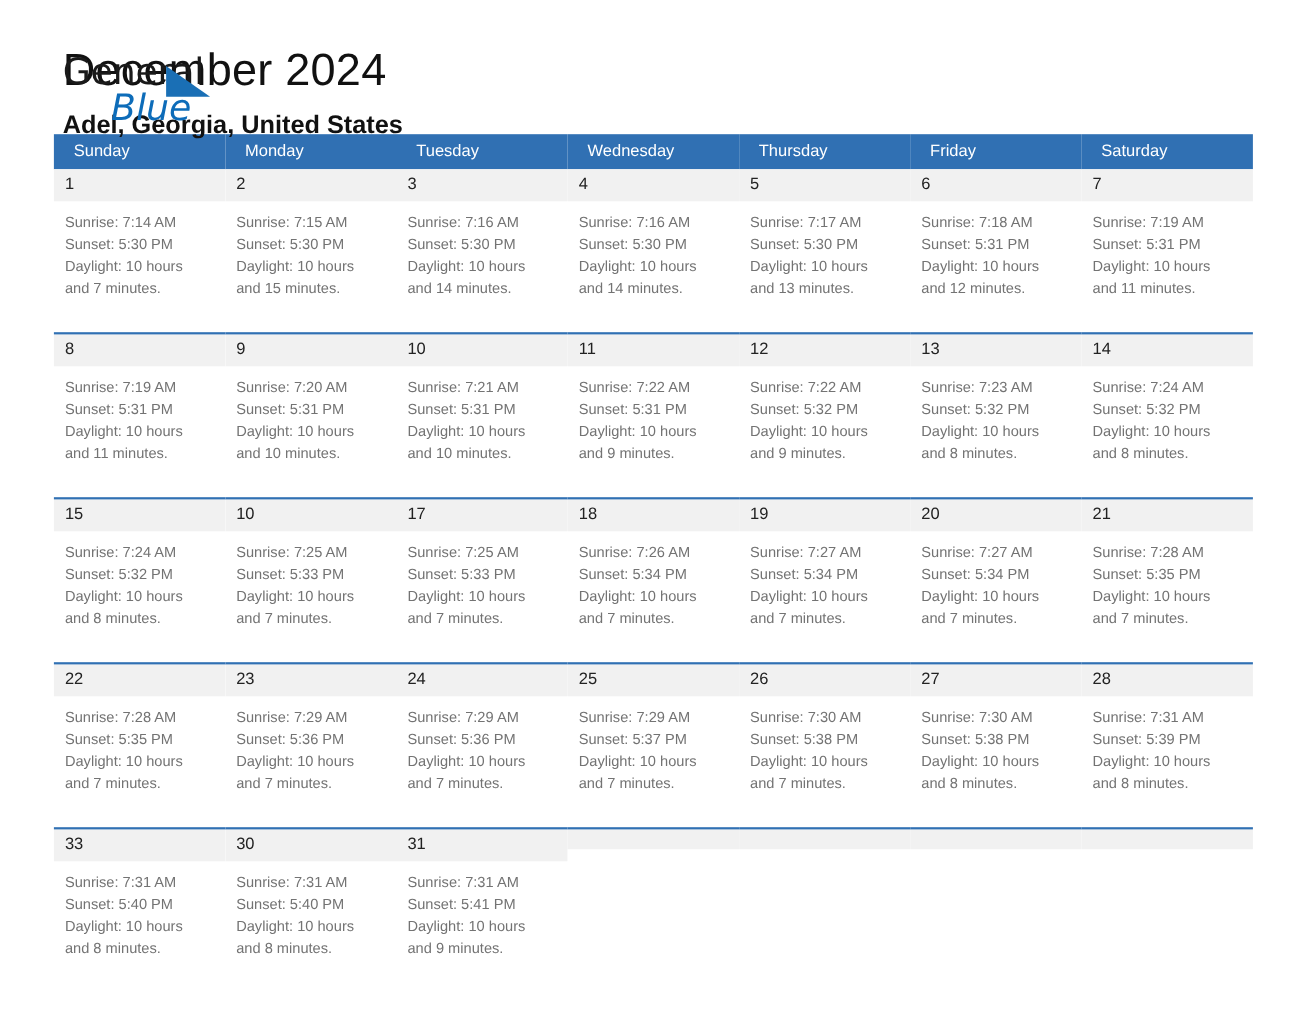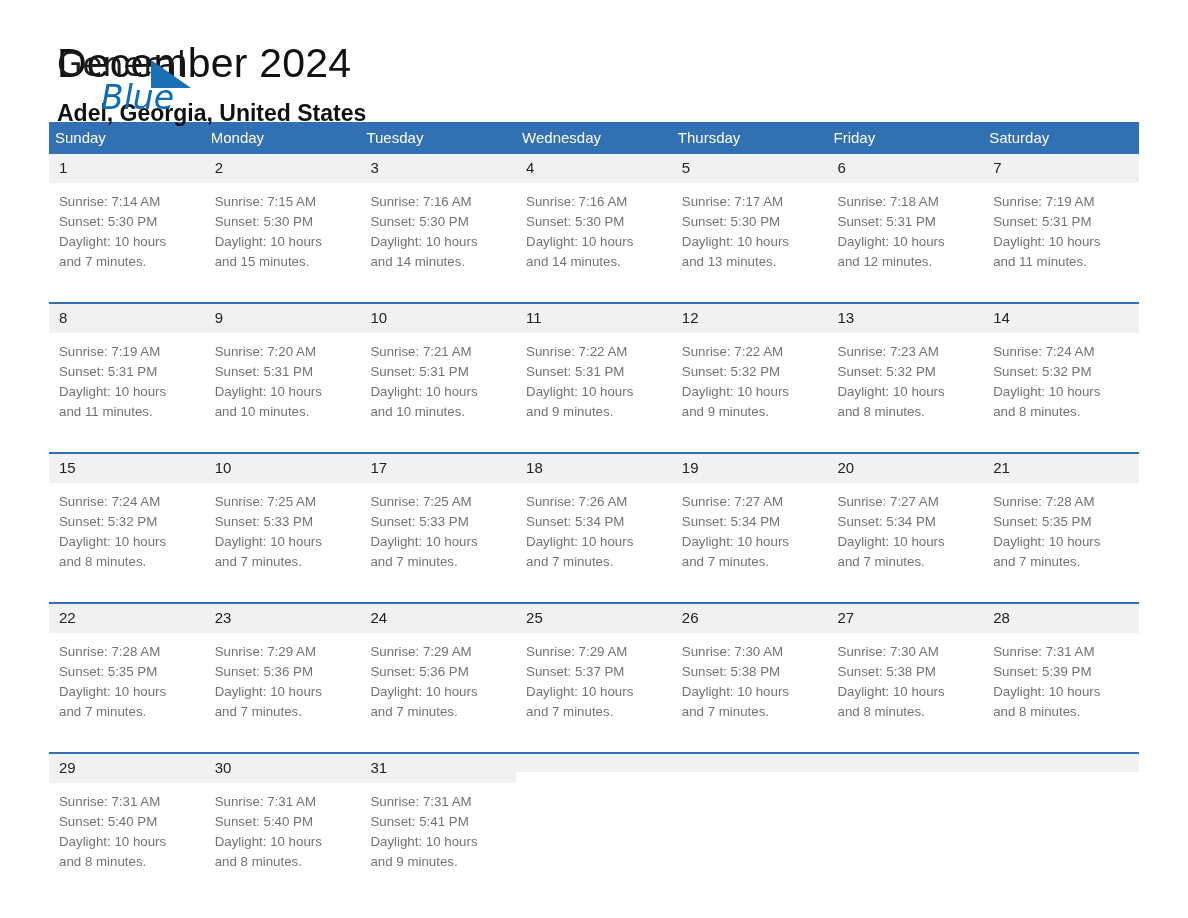--- a/index.html
+++ b/index.html
@@ -86,21 +86,21 @@
     width: 1090px;
   }
   .calendar col { width: 155.7px; }
 
   thead th {
     background: #3070b3;
     color: #ffffff;
     font-size: 15px;
     font-weight: 400;
     text-align: left;
-    padding: 7px 0 8px 6px;
+    padding: 7px 0 8px 18px;
     height: 16px;
     border: 0;
   }
 
   tbody td {
     vertical-align: top;
     padding: 0;
     border: 0;
     background: #ffffff;
     height: 134px;
@@ -447,21 +447,21 @@
               <div>Daylight: 10 hours</div>
               <div>and 8 minutes.</div>
             </div>
           </td>
         </tr>
         <tr class="spacer-row">
           <td colspan="7"></td>
         </tr>
         <tr class="week-row">
           <td>
-            <div class="daynum">29</div>
+            <div class="daynum">33</div>
             <div class="cell-body">
               <div>Sunrise: 7:31 AM</div>
               <div>Sunset: 5:40 PM</div>
               <div>Daylight: 10 hours</div>
               <div>and 8 minutes.</div>
             </div>
           </td>
           <td>
             <div class="daynum">30</div>
             <div class="cell-body">

